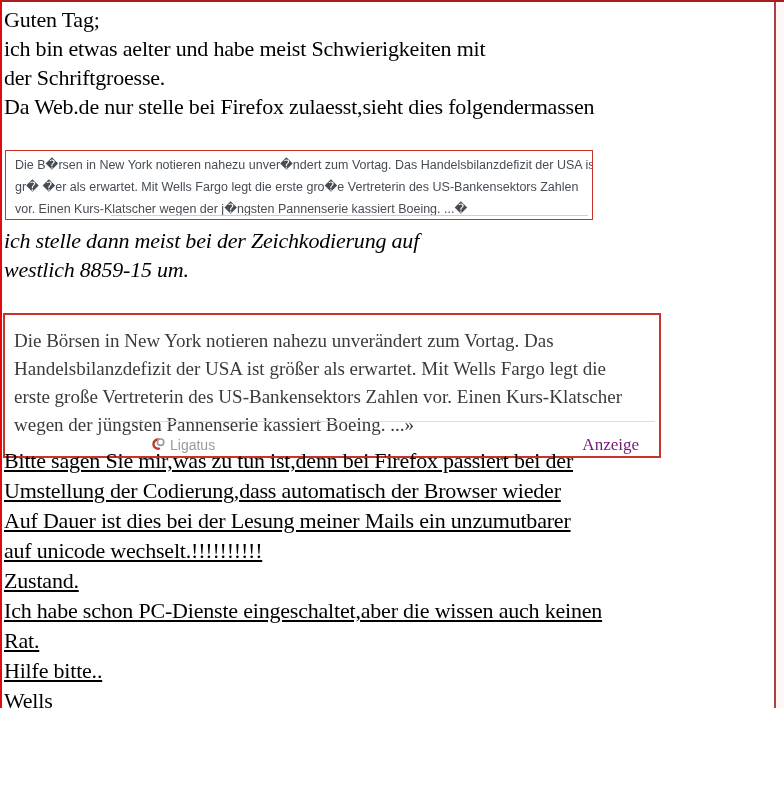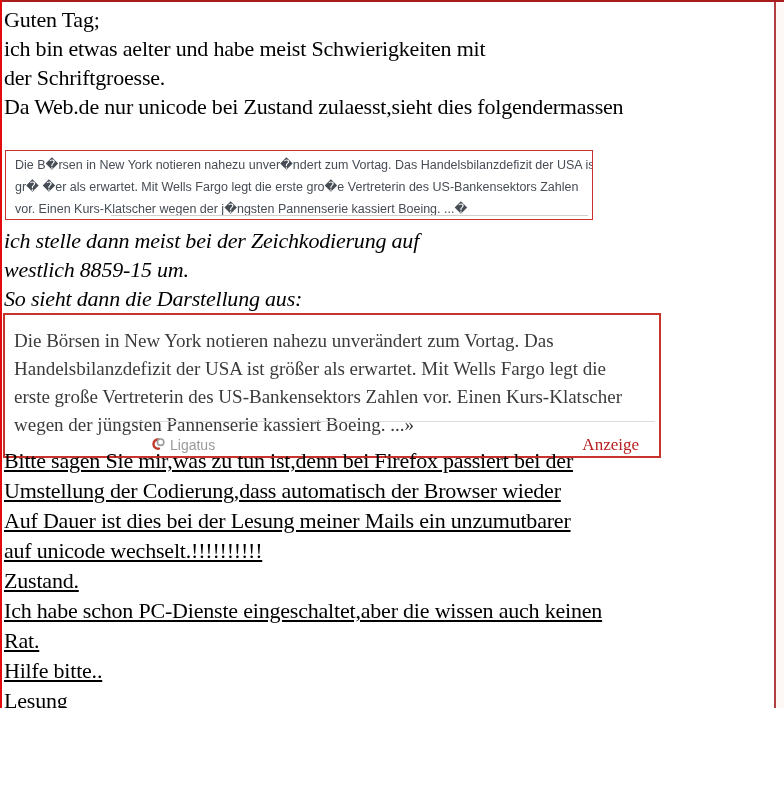--- a/index.html
+++ b/index.html
@@ -52,55 +52,54 @@
   .quote2-sep { position:absolute; left:95px; right:4px; top:106px; height:1px; background:#ddd; }
   .ad-row { position:absolute; left:0; right:0; top:120px; height:21px; }
   .ad-brand {
     position:absolute; left:145px; top:2px;
     font-family:"Liberation Sans","DejaVu Sans",sans-serif;
     font-size:14px; color:#9a9a9a; text-decoration:none;
     display:flex; align-items:flex-start; gap:4px;
   }
   .ad-label {
     position:absolute; right:20px; top:0;
-    font-size:17px; color:#b91c1c;
+    font-size:17px; color:#701a75;
   }
 
   
   .bottom-strip {
     position:absolute; left:2px; top:781px; width:772px; height:11px;
     background:#efebe6; border-top:1px solid #8a9494;
   }
   .broken-img { position:absolute; left:1px; top:1px; width:12px; height:10px; }
 </style>
 </head>
 <body>
 
 <div id="stage">
 
   <div class="text-block" style="top:5px;">
     <div class="main-line">Guten Tag;</div>
     <div class="main-line">ich bin etwas aelter und habe meist Schwierigkeiten mit</div>
     <div class="main-line">der Schriftgroesse.</div>
-    <div class="main-line">Da Web.de nur unicode bei Zustand zulaesst,sieht dies folgendermassen</div>
+    <div class="main-line">Da Web.de nur stelle bei Firefox zulaesst,sieht dies folgendermassen</div>
   </div>
 
   <div class="quote1">
     <div class="quote1-inner">
       <div class="quote1-line">Die B�rsen in New York notieren nahezu unver�ndert zum Vortag. Das Handelsbilanzdefizit der USA ist</div>
       <div class="quote1-line">gr� �er als erwartet. Mit Wells Fargo legt die erste gro�e Vertreterin des US-Bankensektors Zahlen</div>
       <div class="quote1-line">vor. Einen Kurs-Klatscher wegen der j�ngsten Pannenserie kassiert Boeing. ...�</div>
     </div>
     <div class="quote1-sep"></div>
   </div>
 
   <div class="text-block" style="top:226px;font-style:italic;">
     <div class="main-line">ich stelle dann meist bei der Zeichkodierung auf</div>
     <div class="main-line">westlich 8859-15 um.</div>
-    <div class="main-line">So sieht dann die Darstellung aus:</div>
   </div>
 
   <div class="quote2">
     <div class="quote2-inner">
       <div class="quote2-line">Die Börsen in New York notieren nahezu unverändert zum Vortag. Das</div>
       <div class="quote2-line">Handelsbilanzdefizit der USA ist größer als erwartet. Mit Wells Fargo legt die</div>
       <div class="quote2-line">erste große Vertreterin des US-Bankensektors Zahlen vor. Einen Kurs-Klatscher</div>
       <div class="quote2-line">wegen der jüngsten Pannenserie kassiert Boeing. ...»</div>
     </div>
     <div class="quote2-sep"></div>
@@ -120,21 +119,21 @@
 
   <div class="text-block outro" style="top:446px;text-decoration:underline;">
     <div class="main-line">Bitte sagen Sie mir,was zu tun ist,denn bei Firefox passiert bei der</div>
     <div class="main-line">Umstellung der Codierung,dass automatisch der Browser wieder</div>
     <div class="main-line">Auf Dauer ist dies bei der Lesung meiner Mails ein unzumutbarer</div>
     <div class="main-line">auf unicode wechselt.!!!!!!!!!!</div>
     <div class="main-line">Zustand.</div>
     <div class="main-line">Ich habe schon PC-Dienste eingeschaltet,aber die wissen auch keinen</div>
     <div class="main-line">Rat.</div>
     <div class="main-line">Hilfe bitte..</div>
-    <div class="main-line">Lesung</div>
+    <div class="main-line">Wells</div>
     <div class="main-line">mfg</div>
     <div class="main-line">dieter stelzig</div>
   </div>
 
   <div class="bottom-strip">
     <span class="broken-img">
       <svg width="12" height="10" viewBox="0 0 12 10">
         <rect x="0.5" y="0.5" width="10" height="9" fill="#ffffff" stroke="#9a9a9a" stroke-width="1"></rect>
         <rect x="1.5" y="1.5" width="8" height="2" fill="#3b3bb0"></rect>
         <rect x="1.5" y="5" width="2.5" height="2.5" fill="#c03030"></rect>

